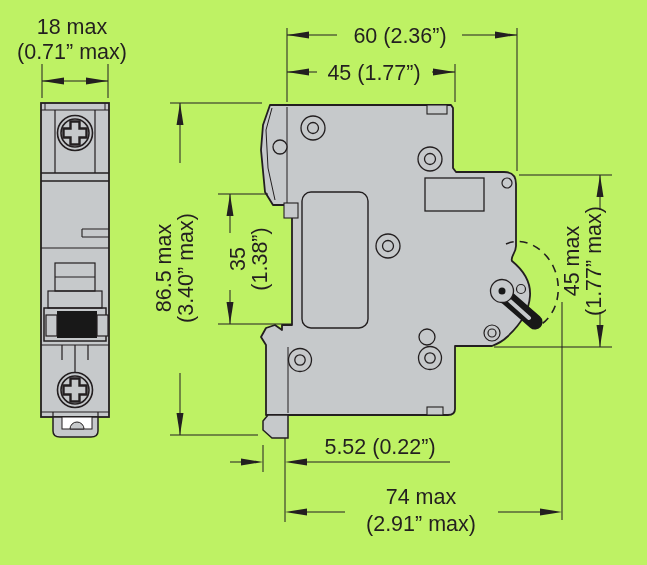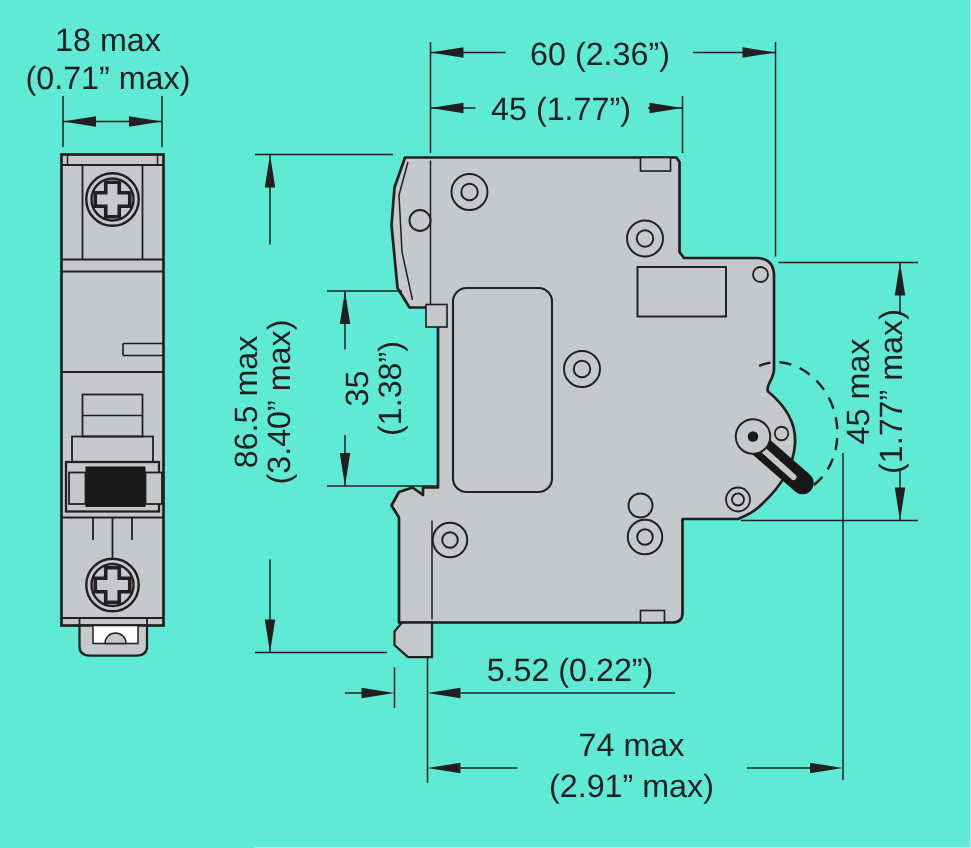--- a/index.html
+++ b/index.html
@@ -1,16 +1,16 @@
 <!DOCTYPE html>
 <html><head>
 <meta charset="utf-8">
 <style>
   html,body{margin:0;padding:0;background:#ffffff;}
-  .stage{width:647px;height:565px;background:#5eead4;position:relative;}
+  .stage{width:647px;height:565px;background:#bef264;position:relative;}
   svg{display:block;}
   text{font-family:"Liberation Sans", sans-serif;fill:#231f20;}
   .dim-label{font-size:21.5px;}
   .edge{stroke:#231f20;fill:none;}
   .thin{stroke:#231f20;stroke-width:1;fill:none;}
   .arrow{fill:#231f20;stroke:none;}
   .bodyfill{fill:#c6c9cb;stroke:#231f20;}
 </style>
 </head>
 <body>

